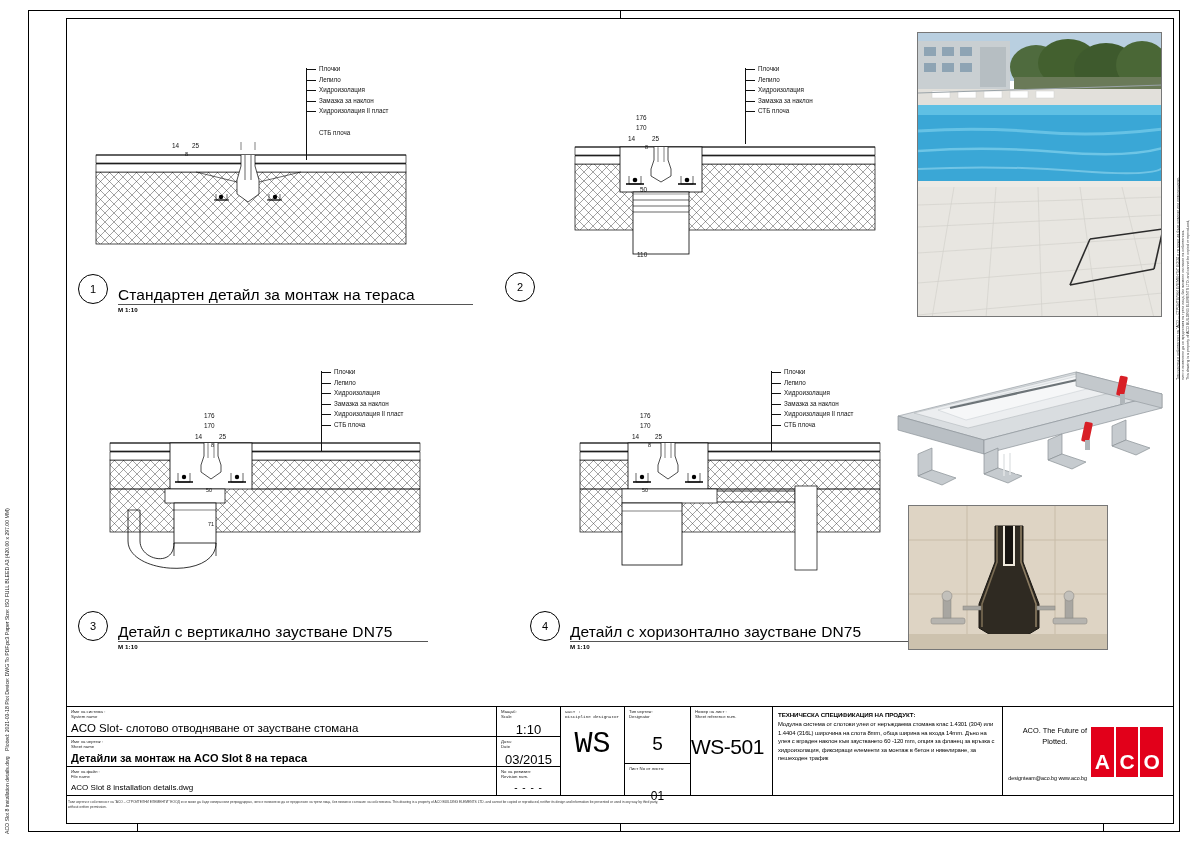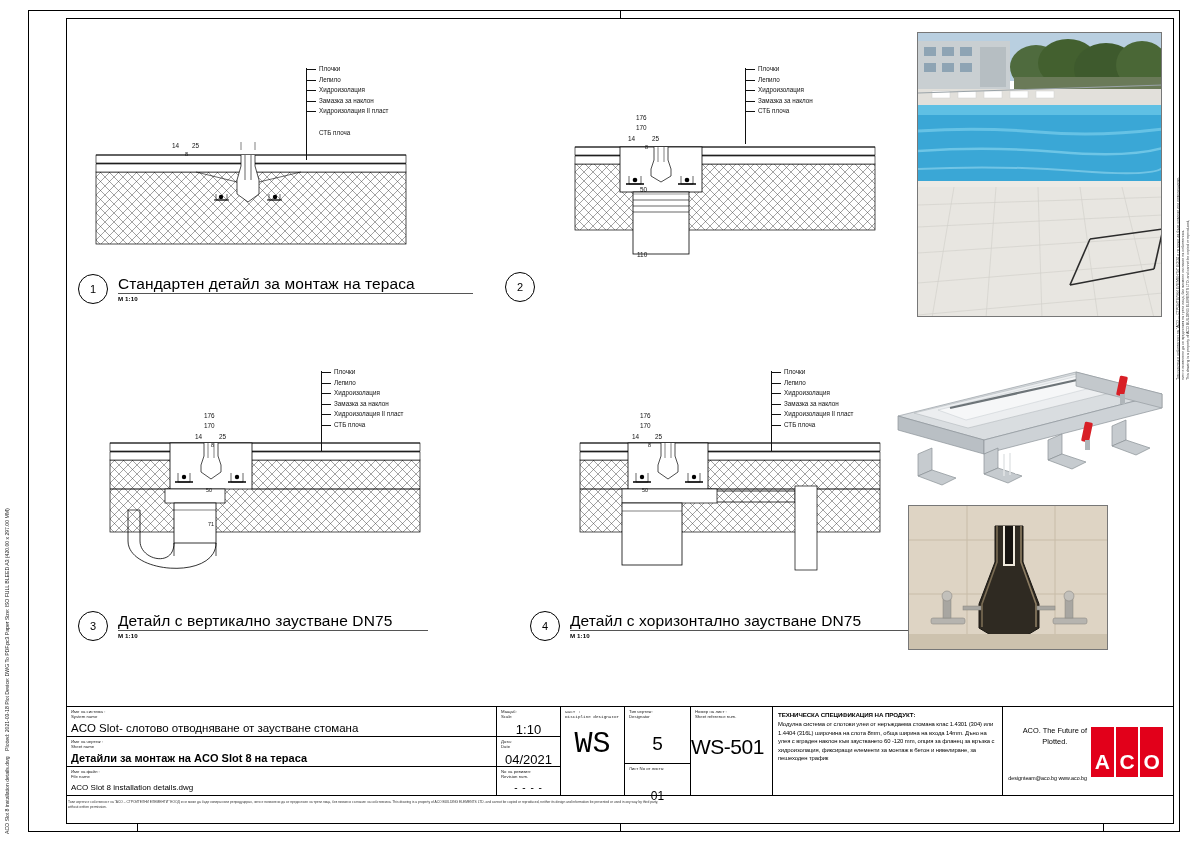--- a/index.html
+++ b/index.html
@@ -82,20 +82,21 @@
   .title-text-wrap {
     margin-left: 10px;
     padding-top: 1px;
   }
   .detail-title {
     font-size: 15.5px;
     color: #000;
     white-space: nowrap;
     line-height: 17px;
     letter-spacing: 0.1px;
+    margin-top: 11px;
   }
   .title-rule {
     height: 0.9px;
     background: #555;
     margin-top: 1px;
   }
   .detail-scale {
     font-size: 6.2px;
     font-weight: bold;
     color: #000;
@@ -659,21 +660,21 @@
 
     <div class="tb-col tb-scale">
       <div class="tb-cell">
         <div class="lbl">Мащаб:</div>
         <div class="lbl en">Scale</div>
         <div class="val">1:10</div>
       </div>
       <div class="tb-cell">
         <div class="lbl">Дата:</div>
         <div class="lbl en">Date</div>
-        <div class="val">04/2021</div>
+        <div class="val">03/2015</div>
       </div>
       <div class="tb-cell">
         <div class="lbl">No на ревизия:</div>
         <div class="lbl en">Revision num.</div>
         <div class="val dots">- - - -</div>
       </div>
     </div>
 
     <div class="tb-col tb-disc">
       <div class="lbl" style="padding:2px 4px 0 4px;">Част :</div>

